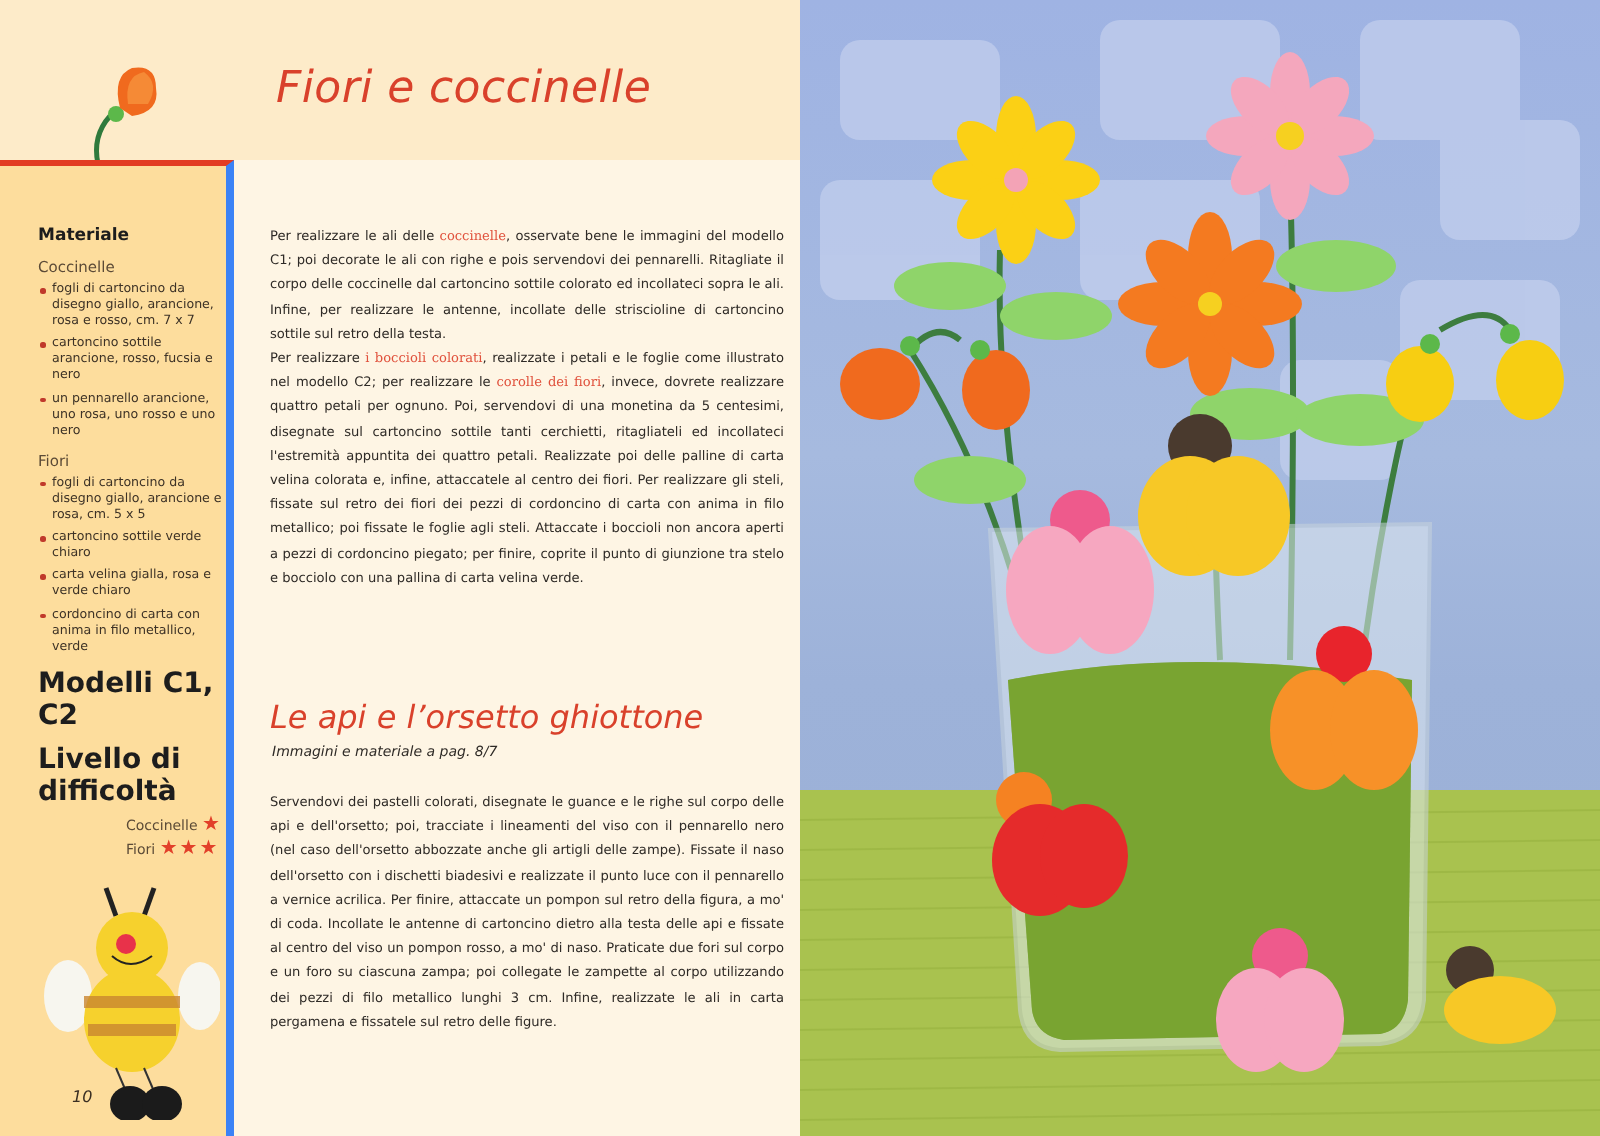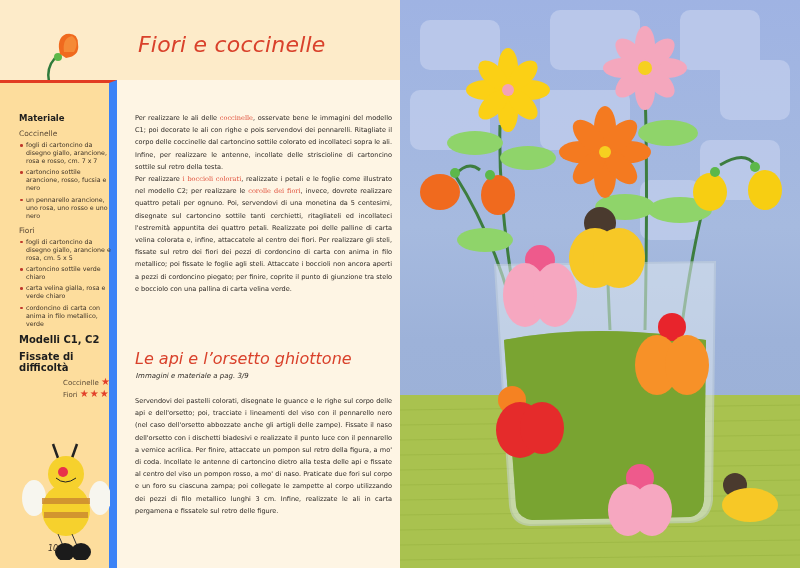--- a/index.html
+++ b/index.html
@@ -6,31 +6,31 @@
   html, body { width: 800px; height: 568px; overflow: hidden; }
   body { position: relative; background: #fdefcf; font-family: "DejaVu Sans", sans-serif; }
 
   
   .left-page { position: absolute; left: 0; top: 0; width: 370px; height: 568px; background: #fdeccb; }
   .header-band { position: absolute; left: 0; top: 0; width: 400px; height: 80px; background: #fdebc9; }
   .title { position: absolute; left: 138px; top: 32px; font-family: "DejaVu Sans", sans-serif; font-style: italic; font-size: 22px; color: #d9412b; letter-spacing: 0.2px; }
   .body-area { position: absolute; left: 117px; top: 80px; width: 283px; height: 488px; background: #fef5e4; }
 
   
-  .sidebar { position: absolute; left: 0; top: 80px; width: 117px; height: 488px; background: #fddd9d; border-top: 3px solid #e23c22; border-right: 8px solid #3b82f6; }
+  .sidebar { position: absolute; left: 0; top: 80px; width: 117px; height: 488px; background: #fddd9d; border-top: 3px solid #e23c22; border-right: 4px solid #3b82f6; }
   .sb-inner { position: absolute; left: 19px; top: 30px; width: 92px; }
   .sb-heading { font-family: "DejaVu Sans", sans-serif; font-weight: bold; font-size: 8.5px; color: #1d1d1d; margin-bottom: 6px; }
   .sb-sub { font-family: "DejaVu Sans", sans-serif; font-size: 7.5px; color: #5b4a36; margin-bottom: 3px; }
   .sb-list { list-style: none; margin-bottom: 6px; }
   .sb-list li { position: relative; padding-left: 7px; font-size: 6.3px; line-height: 8.1px; color: #3d3226; margin-bottom: 3px; }
   .sb-list li::before { content: ""; position: absolute; left: 1px; top: 3px; width: 2.5px; height: 2.5px; border-radius: 50%; background: #c0392b; }
-  .sb-sec { font-weight: bold; font-size: 10px; color: #1d1d1d; margin: 6px 0 6px; }
+  .sb-sec { font-weight: bold; font-size: 14px; color: #1d1d1d; margin: 6px 0 6px; }
   .diff-row { font-size: 7px; color: #5b4a36; margin-bottom: 1px; margin-left: 44px; }
   .star { color: #e2402a; font-size: 10px; letter-spacing: 1px; }
-  .page-num { position: absolute; left: 48px; top: 544px; font-style: italic; font-size: 8px; color: #3a2e22; }
+  .page-num { position: absolute; left: 36px; top: 544px; font-style: italic; font-size: 8px; color: #3a2e22; }
 
   
   .flower-deco { position: absolute; left: 22px; top: 28px; }
 
   
   .col { position: absolute; left: 135px; width: 257px; font-family: "DejaVu Sans", sans-serif; font-size: 6.55px; line-height: 12.2px; color: #2e2a26; text-align: justify; }
   .col1 { top: 112px; }
   .hl { color: #e0513c; font-family: "DejaVu Serif", serif; }
   .h2 { position: absolute; left: 135px; top: 349px; font-style: italic; font-size: 16px; color: #d9412b; }
   .h2-sub { position: absolute; left: 136px; top: 372px; font-style: italic; font-size: 7px; color: #2e2a26; }
@@ -72,21 +72,21 @@
 
       <div class="sb-sub">Fiori</div>
       <ul class="sb-list">
         <li>fogli di cartoncino da disegno giallo, arancione e rosa, cm. 5 x 5</li>
         <li>cartoncino sottile verde chiaro</li>
         <li>carta velina gialla, rosa e verde chiaro</li>
         <li>cordoncino di carta con anima in filo metallico, verde</li>
       </ul>
 
       <div class="sb-sec">Modelli C1, C2</div>
-      <div class="sb-sec" style="margin-bottom:3px">Fissate di difficoltà</div>
+      <div class="sb-sec" style="margin-bottom:3px">Livello di difficoltà</div>
       <div class="diff-row">
         <span>Coccinelle</span>
         <span class="star">★</span>
       </div>
       <div class="diff-row">
         <span>Fiori</span>
         <span class="star">★★★</span>
       </div>
     </div>
   </aside>
@@ -108,21 +108,21 @@
     <ellipse cx="61" cy="112" rx="10" ry="9" fill="#1b1b1b"></ellipse>
   </svg>
   <div class="page-num">10</div>
 
   <div class="col col1">
     <span>Per realizzare le ali delle </span><span class="hl">coccinelle</span><span>, osservate bene le immagini del modello C1; poi decorate le ali con righe e pois servendovi dei pennarelli. Ritagliate il corpo delle coccinelle dal cartoncino sottile colorato ed incollateci sopra le ali. Infine, per realizzare le antenne, incollate delle striscioline di cartoncino sottile sul retro della testa.</span><br>
     <span>Per realizzare </span><span class="hl">i boccioli colorati</span><span>, realizzate i petali e le foglie come illustrato nel modello C2; per realizzare le </span><span class="hl">corolle dei fiori</span><span>, invece, dovrete realizzare quattro petali per ognuno. Poi, servendovi di una monetina da 5 centesimi, disegnate sul cartoncino sottile tanti cerchietti, ritagliateli ed incollateci l'estremità appuntita dei quattro petali. Realizzate poi delle palline di carta velina colorata e, infine, attaccatele al centro dei fiori. Per realizzare gli steli, fissate sul retro dei fiori dei pezzi di cordoncino di carta con anima in filo metallico; poi fissate le foglie agli steli. Attaccate i boccioli non ancora aperti a pezzi di cordoncino piegato; per finire, coprite il punto di giunzione tra stelo e bocciolo con una pallina di carta velina verde.</span>
   </div>
 
   <div class="h2">Le api e l’orsetto ghiottone</div>
-  <div class="h2-sub">Immagini e materiale a pag. 3/9</div>
+  <div class="h2-sub">Immagini e materiale a pag. 8/7</div>
   <div class="col col2">Servendovi dei pastelli colorati, disegnate le guance e le righe sul corpo delle api e dell'orsetto; poi, tracciate i lineamenti del viso con il pennarello nero (nel caso dell'orsetto abbozzate anche gli artigli delle zampe). Fissate il naso dell'orsetto con i dischetti biadesivi e realizzate il punto luce con il pennarello a vernice acrilica. Per finire, attaccate un pompon sul retro della figura, a mo' di coda. Incollate le antenne di cartoncino dietro alla testa delle api e fissate al centro del viso un pompon rosso, a mo' di naso. Praticate due fori sul corpo e un foro su ciascuna zampa; poi collegate le zampette al corpo utilizzando dei pezzi di filo metallico lunghi 3 cm. Infine, realizzate le ali in carta pergamena e fissatele sul retro delle figure.</div>
 </div>
 
 <div class="photo">
   <svg width="400" height="568" viewBox="0 0 400 568">
 
     <g fill="#c4d0ee" opacity="0.7">
       <rect x="20" y="20" width="80" height="50" rx="10"></rect>
       <rect x="150" y="10" width="90" height="60" rx="10"></rect>
       <rect x="280" y="10" width="80" height="60" rx="10"></rect>

